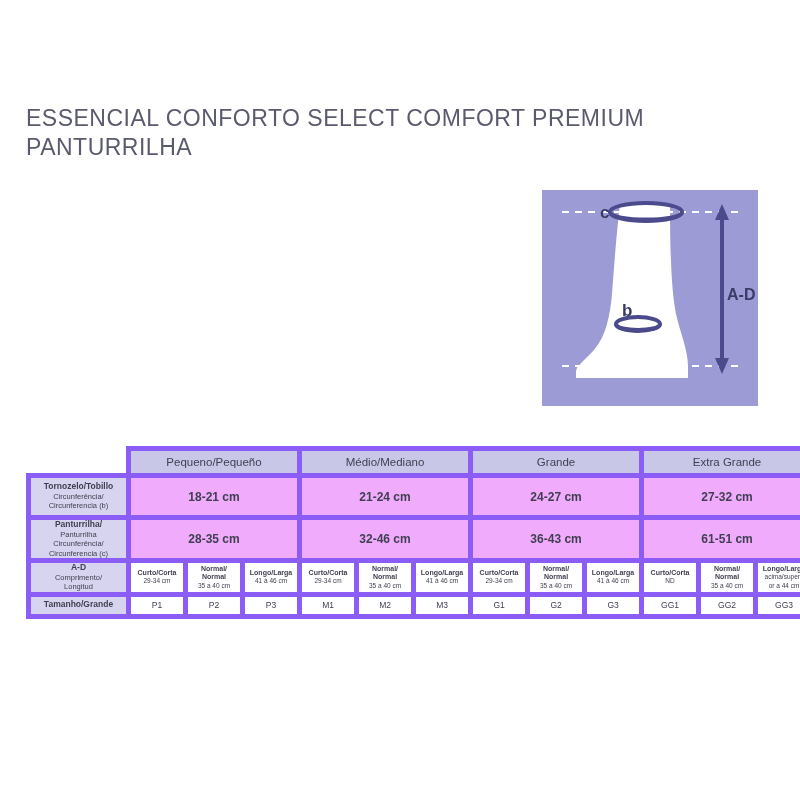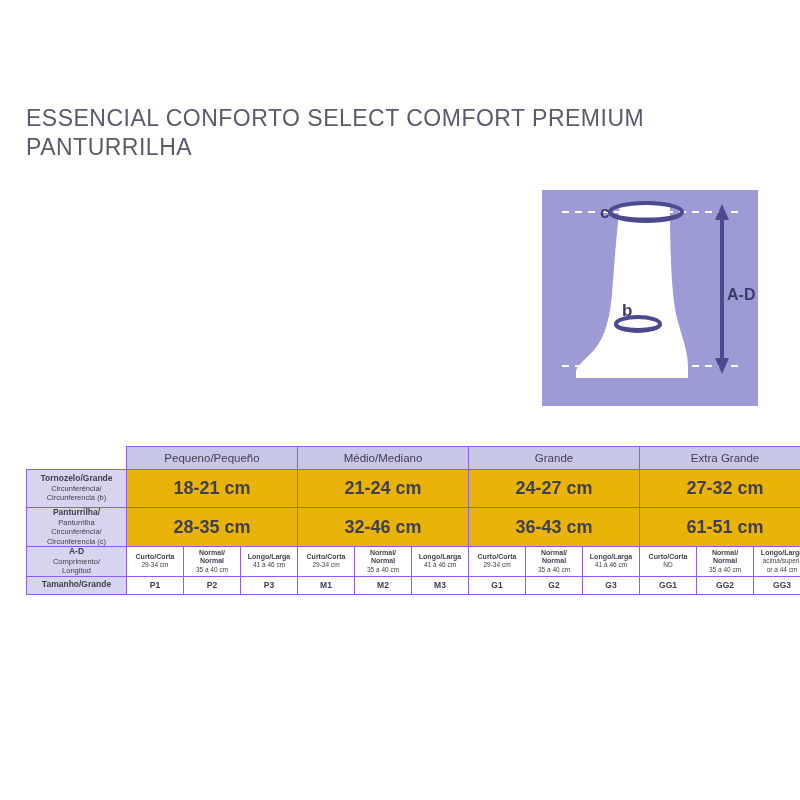--- a/index.html
+++ b/index.html
@@ -52,21 +52,21 @@
     left: 8px;
     top: 446px;
     width: 784px;
   }
   table.size-table {
     border-collapse: collapse;
     width: 784px;
     table-layout: fixed;
   }
   table.size-table td, table.size-table th {
-    border: 1px solid #8b5cf6;
+    border: 5px solid #8b5cf6;
     padding: 0;
     text-align: center;
     vertical-align: middle;
     color: #3f3f50;
   }
   .hdr-blank {
     background: #ffffff;
     border-left-color: #ffffff !important;
     border-top-color: #ffffff !important;
   }
@@ -84,39 +84,39 @@
     font-size: 7.5px;
     line-height: 9.5px;
     color: #3f3f50;
   }
   .row-label b {
     font-size: 8.5px;
     font-weight: bold;
     display: block;
   }
   .val-big {
-    background: #eab308;
-    font-size: 18px;
+    background: #f0abfc;
+    font-size: 12px;
     font-weight: bold;
     height: 37px;
     color: #2f2f3d;
   }
   .sub-cell {
     background: #ffffff;
     font-size: 7px;
     line-height: 8.5px;
     padding: 3px 1px;
     color: #3f3f50;
   }
   .sub-cell b { font-weight: bold; display: block; font-size: 7px;}
   .sub-cell .sm { font-size: 6.5px; display: block; }
   .code-cell {
     background: #ffffff;
     font-size: 8.5px;
-    font-weight: bold;
+    font-weight: normal;
     height: 17px;
     color: #2f2f3d;
   }
   .footnote {
     position: absolute;
     left: 8px;
     top: 631px;
     font-size: 10.5px;
     color: #4b4b4b;
   }
@@ -178,21 +178,21 @@
         <tr>
           <td class="hdr-blank"></td>
           <td class="grp-hdr" colspan="3">Pequeno/Pequeño</td>
           <td class="grp-hdr" colspan="3">Médio/Mediano</td>
           <td class="grp-hdr" colspan="3">Grande</td>
           <td class="grp-hdr" colspan="3">Extra Grande</td>
         </tr>
 
         <tr>
           <td class="row-label">
-            <b>Tornozelo/Grande</b>
+            <b>Tornozelo/Tobillo</b>
             <span style="white-space:pre-line">Circunferência/
 Circunferencia (b)</span>
           </td>
           <td class="val-big" colspan="3">18-21 cm</td>
           <td class="val-big" colspan="3">21-24 cm</td>
           <td class="val-big" colspan="3">24-27 cm</td>
           <td class="val-big" colspan="3">27-32 cm</td>
         </tr>
 
         <tr>

